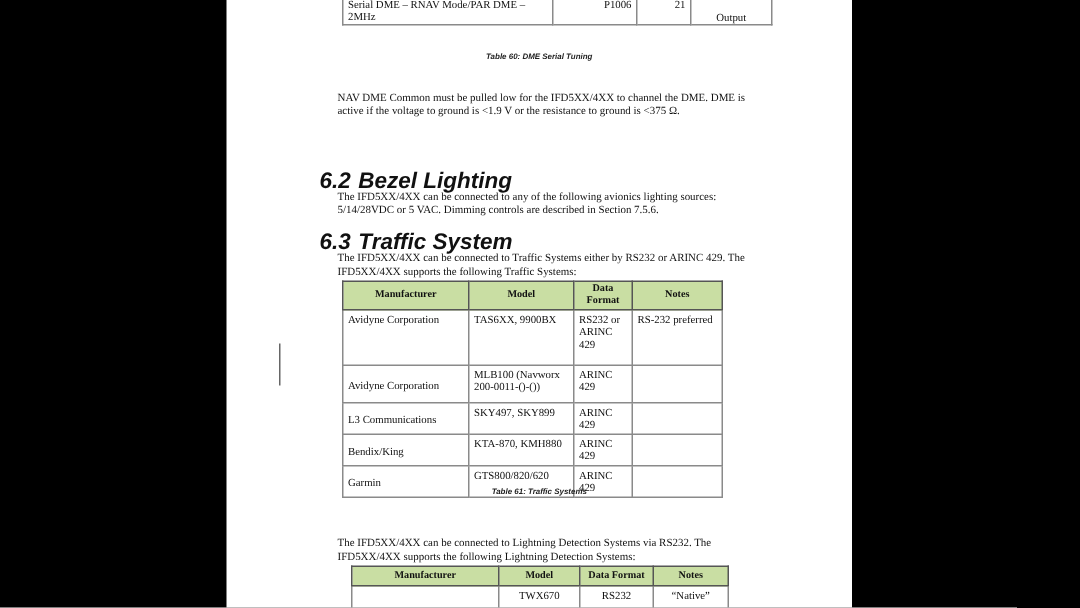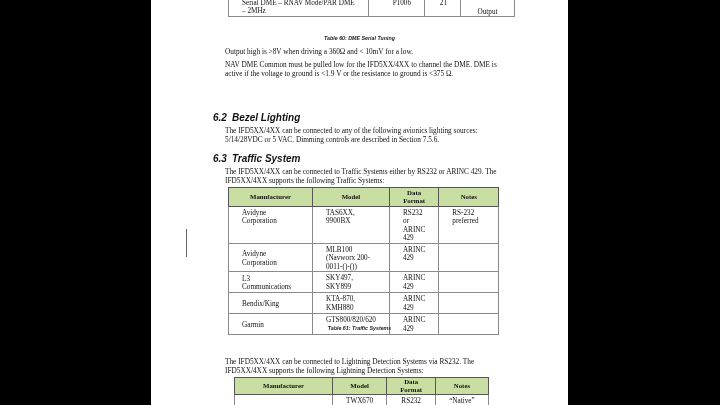--- a/index.html
+++ b/index.html
@@ -16,39 +16,39 @@
   }
   .margin-bar {
     position: absolute; left: 186px; top: 229px; width: 1px; height: 28px;
     background: #666;
   }
   table.doc {
     position: absolute; border-collapse: collapse;
     font-size: 7.2px; line-height: 8.4px;
   }
   table.doc td, table.doc th {
-    border: 1px solid #8a8a8a; padding: 0 13px; vertical-align: top; margin-left: 19px;
+    border: 1px solid #8a8a8a; padding: 0 3px; vertical-align: top; margin-left: 19px;
   }
   
   #dme-table { left: 77px; top: -2px; border: 1.2px solid #333; }
   #dme-table td { height: 17px; }
   #dme-table td.c { text-align: right; }
   #dme-table td.out { vertical-align: bottom; text-align: center; }
   #dme-table tr.r2 td { height: 11px; vertical-align: middle; }
   .caption {
     position: absolute; font-family: "Liberation Sans", "DejaVu Sans", sans-serif;
     font-weight: bold; font-style: italic; font-size: 5.3px; color: #222;
     text-align: center; width: 417px; left: 0;
   }
   .para {
     position: absolute; left: 74px; font-size: 7.3px; line-height: 9.4px; width: 290px;
   }
   .heading {
     position: absolute; left: 62px; font-family: "Liberation Sans", "DejaVu Sans", sans-serif;
-    font-weight: bold; font-style: italic; font-size: 10px; color: #111;
+    font-weight: bold; font-style: italic; font-size: 15px; color: #111;
   }
   .heading .num { margin-right: 5px; }
   
   #traffic-table { left: 77px; top: 187px; border: 1.3px solid #333; }
   #traffic-table th {
     background: #c9dea3; font-weight: bold; font-size: 6.8px; line-height: 8px;
     text-align: center; vertical-align: middle; border-color: #555;
   }
   #traffic-table th.hh { height: 18px; }
   #traffic-table td { padding-top: 2px; }
@@ -82,21 +82,20 @@
         <tr>
       <td>Serial DME – RNAV Mode/PAR DME – 2MHz</td>
       <td class="c">P1006</td>
       <td class="c">21</td>
       <td class="out">Output</td>
     </tr>
   </tbody>
     </table>
   <div class="caption" style="top:35px">Table 60: DME Serial Tuning</div>
 
-  <div class="para" style="top:47px">Output high is &gt;8V when driving a 360Ω and &lt; 10mV for a low.</div>
   <div class="para" style="top:60px; width:280px">NAV DME Common must be pulled low for the IFD5XX/4XX to channel the DME. DME is active if the voltage to ground is &lt;1.9 V or the resistance to ground is  &lt;375 Ω.</div>
 
   <div class="heading" style="top:112px">
     <span class="num">6.2</span><span>Bezel Lighting</span>
   </div>
   <div class="para" style="top:126px; width:285px">The IFD5XX/4XX can be connected to any of the following avionics lighting sources: 5/14/28VDC or 5 VAC.  Dimming controls are described in Section 7.5.6.</div>
 
   <div class="heading" style="top:153px">
     <span class="num">6.3</span><span>Traffic System</span>
   </div>

